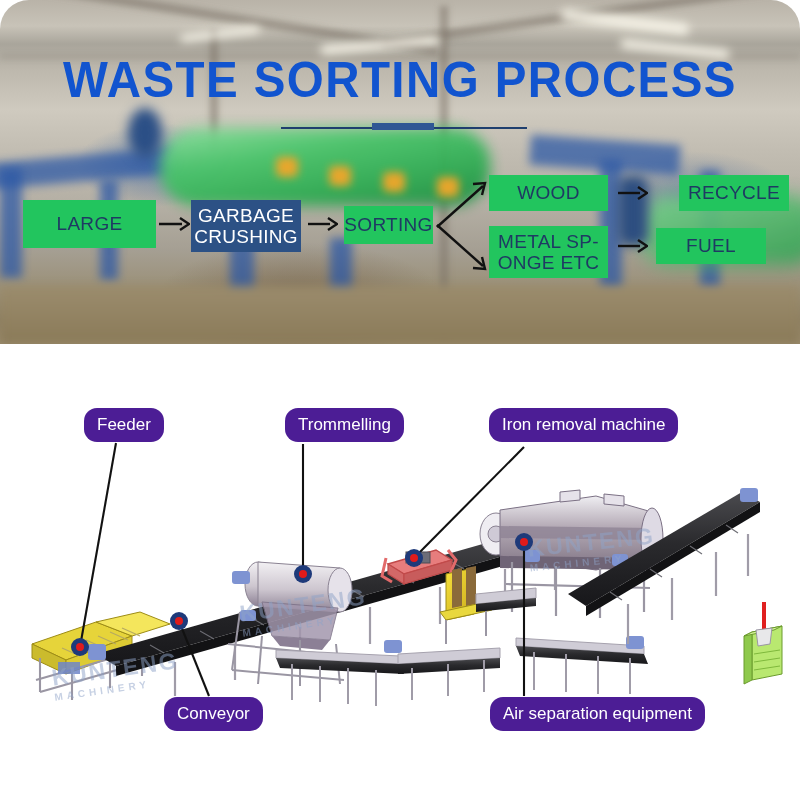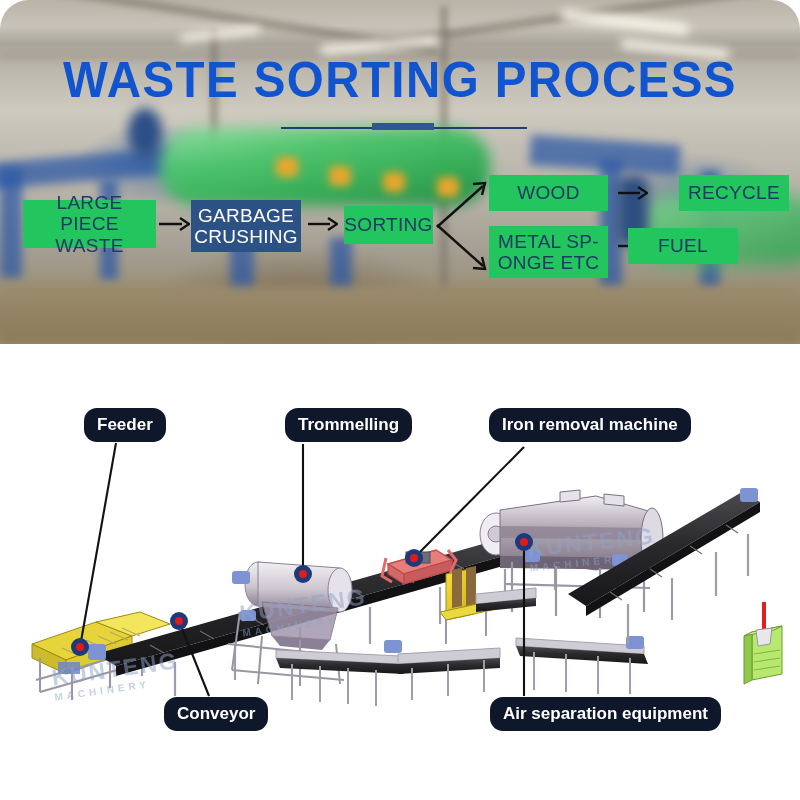--- a/index.html
+++ b/index.html
@@ -64,24 +64,23 @@
     box-sizing:border-box;padding:2px 4px;
   }
   .fbox.dark{background:#2c5185;color:#ffffff;}
   .fbox .l2{display:block;}
   .arrow{position:absolute;color:#0d0d0d;}
   .arrow svg{display:block;}
 
   
   .diagram{position:absolute;left:0;top:344px;width:800px;height:456px;background:#fff;overflow:hidden;}
   .pill{
-    position:absolute;background:#0f172a;color:#fff;border-radius:13px;
+    position:absolute;background:#4c1d95;color:#fff;border-radius:13px;
     font-size:17px;line-height:1;padding:8px 13px 9px 13px;white-space:nowrap;
     box-sizing:border-box;
-    font-weight:bold;
   }
   .marker{position:absolute;width:18px;height:18px;border-radius:50%;
     background:#1e3a7a;display:flex;align-items:center;justify-content:center;}
   .marker::after{content:"";width:8px;height:8px;border-radius:50%;background:#e01b1b;}
   .wm{position:absolute;color:#8fa3c8;opacity:.5;font-weight:bold;pointer-events:none;}
   .wm .wm1{font-size:23px;letter-spacing:2px;}
   .wm .wm2{font-size:10px;letter-spacing:4px;}
 </style>
 </head>
 <body>
@@ -120,21 +119,20 @@
     <div class="worker" style="left:128px;top:108px;width:34px;height:50px;background:#2b4f86;"></div>
     <div class="worker" style="left:618px;top:176px;width:30px;height:70px;background:#2d4e80;border-radius:10px;"></div>
     <div class="floor"></div>
 
     <div class="title">WASTE SORTING PROCESS</div>
     <div class="divider"></div>
     <div class="divider-mid"></div>
 
     <div class="fbox" style="left:23px;top:200px;width:133px;height:48px;flex-direction:column;">
       <span>LARGE</span>
-      <span class="l2">PIECE WASTE</span>
     </div>
 
     <div class="arrow" style="left:158px;top:216px;">
       <svg width="32" height="16" viewBox="0 0 32 16">
           <path d="M1 8 H24" stroke="#111" stroke-width="2.4" fill="none"></path>
           <path d="M22 2 L31 8 L22 14" stroke="#111" stroke-width="2.4" fill="none"></path>
         </svg>
     </div>
 
     <div class="fbox dark" style="left:191px;top:200px;width:110px;height:52px;flex-direction:column;">
@@ -185,21 +183,21 @@
       <svg width="31" height="16" viewBox="0 0 31 16">
           <path d="M1 8 H23" stroke="#111" stroke-width="2.4" fill="none"></path>
           <path d="M21 2 L30 8 L21 14" stroke="#111" stroke-width="2.4" fill="none"></path>
         </svg>
     </div>
 
     <div class="fbox" style="left:656px;top:175px;width:110px;height:36px;margin-left:23px;">
       <span>RECYCLE</span>
     </div>
 
-    <div class="fbox" style="left:628px;top:228px;width:110px;height:36px;">
+    <div class="fbox" style="left:656px;top:228px;width:110px;height:36px;">
       <span>FUEL</span>
     </div>
   </div>
 
   <div class="diagram">
 
     <svg width="800" height="456" viewBox="0 0 800 456" style="position:absolute;left:0;top:0;">
       <defs>
         <linearGradient id="beltG" x1="0" y1="0" x2="0" y2="1">
           <stop offset="0%" stop-color="#4b4b4f"></stop>

